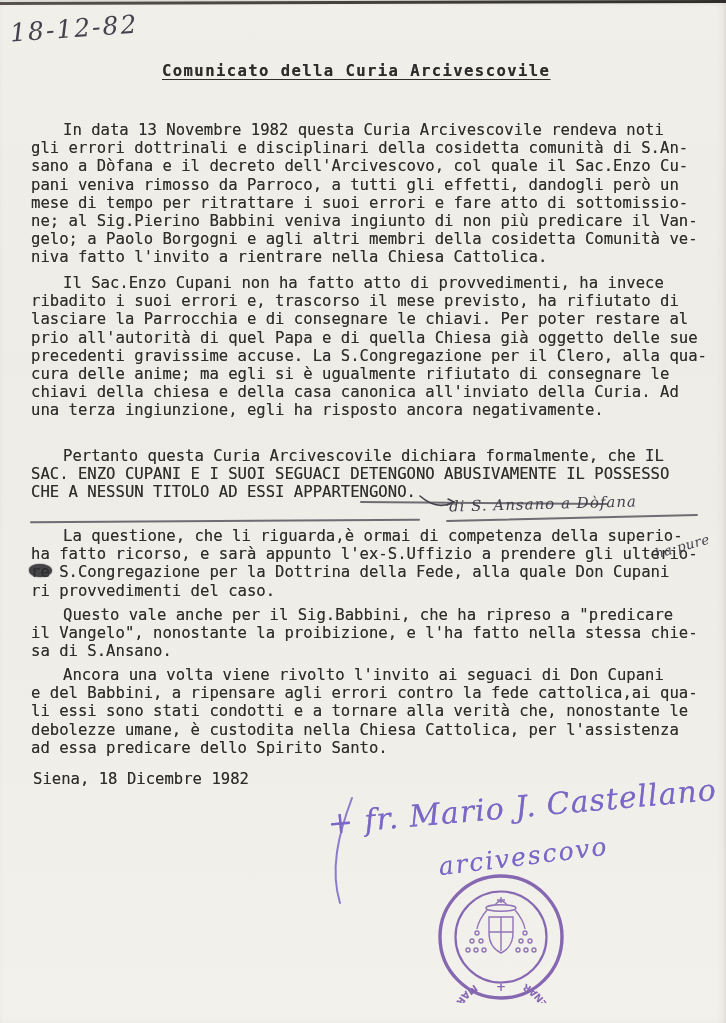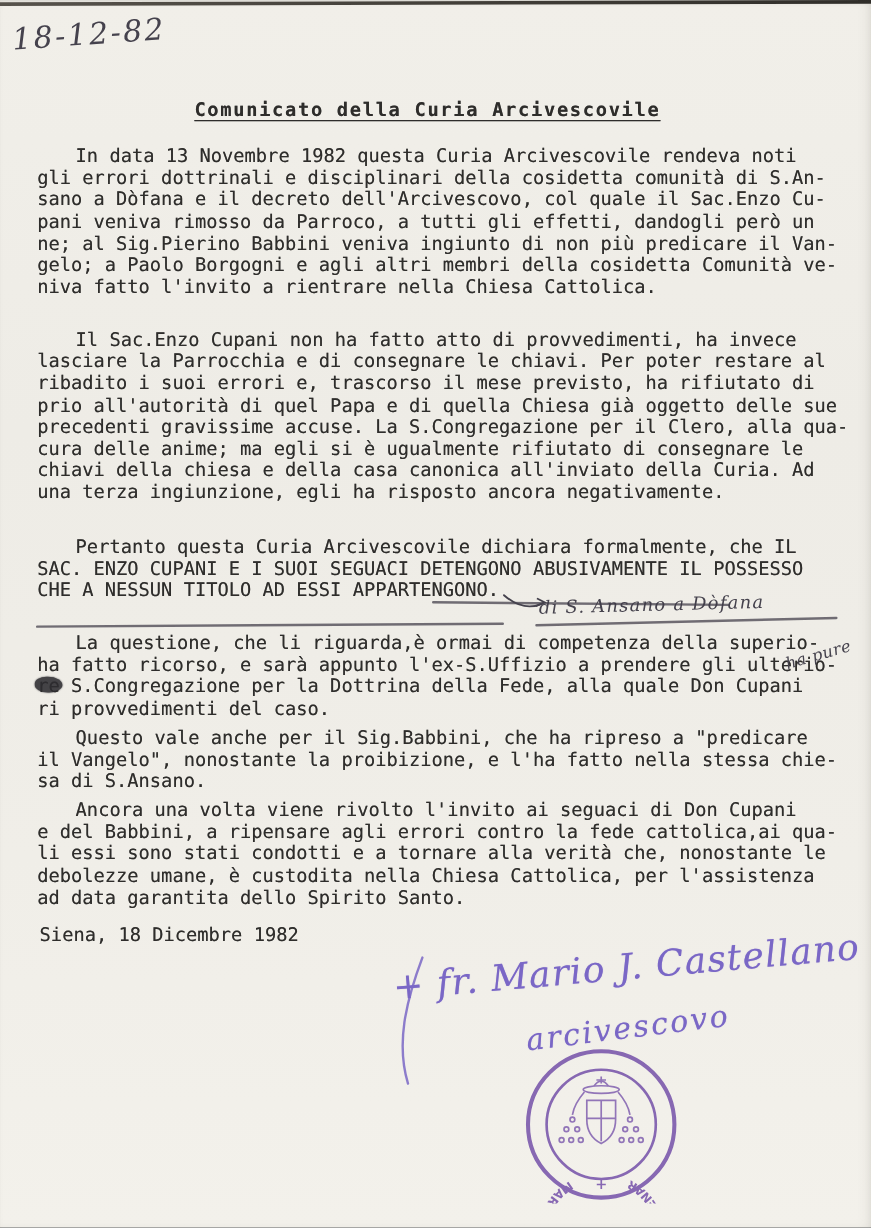--- a/index.html
+++ b/index.html
@@ -23,21 +23,20 @@
     font-family:"DejaVu Sans",sans-serif;
     font-size:25px;color:#23222a;
     transform:rotate(-4deg);
     letter-spacing:2px;
   }
   .doc-title{
     position:absolute;left:162px;top:62px;
     font-size:15.6px;font-weight:bold;letter-spacing:1.4px;
     text-decoration:underline;text-underline-offset:3px;text-decoration-thickness:1.4px;
     text-shadow:0 0 .5px rgba(40,40,40,.6);
-    margin-top:21px;
   }
   .doc-body{position:absolute;left:0;top:0;width:726px;height:1023px;}
   .para{position:absolute;left:31px;width:690px;font-size:15.6px;line-height:18.2px;
         text-shadow:0 0 .5px rgba(40,40,40,.55);}
   .para .line{white-space:pre;}
   .para .line:first-child{text-indent:32px;}
   .p0{top:121px}.p1{top:274px}.p2{top:447px}.p3{top:527px}.p4{top:606px}.p5{top:666px}
   .dateline{
     position:absolute;left:33px;top:770px;
     font-size:15.6px;text-shadow:0 0 .5px rgba(40,40,40,.55);
@@ -90,28 +89,29 @@
   <div class="hand-date hand">18-12-82</div>
 
   <div class="doc-title">Comunicato della Curia Arcivescovile</div>
 
   <div class="doc-body">
       <div class="para p0">
         <div class="line">In data 13 Novembre 1982 questa Curia Arcivescovile rendeva noti</div>
         <div class="line">gli errori dottrinali e disciplinari della cosidetta comunità di S.An-</div>
         <div class="line">sano a Dòfana e il decreto dell'Arcivescovo, col quale il Sac.Enzo Cu-</div>
         <div class="line">pani veniva rimosso da Parroco, a tutti gli effetti, dandogli però un</div>
+        <div class="line">mese di tempo per ritrattare i suoi errori e fare atto di sottomissio-</div>
         <div class="line">ne; al Sig.Pierino Babbini veniva ingiunto di non più predicare il Van-</div>
         <div class="line">gelo; a Paolo Borgogni e agli altri membri della cosidetta Comunità ve-</div>
         <div class="line">niva fatto l'invito a rientrare nella Chiesa Cattolica.</div>
       </div>
       <div class="para p1">
         <div class="line">Il Sac.Enzo Cupani non ha fatto atto di provvedimenti, ha invece</div>
+        <div class="line">ribadito i suoi errori e, trascorso il mese previsto, ha rifiutato di</div>
         <div class="line">lasciare la Parrocchia e di consegnare le chiavi. Per poter restare al</div>
-        <div class="line">ribadito i suoi errori e, trascorso il mese previsto, ha rifiutato di</div>
         <div class="line">prio all'autorità di quel Papa e di quella Chiesa già oggetto delle sue</div>
         <div class="line">precedenti gravissime accuse. La S.Congregazione per il Clero, alla qua-</div>
         <div class="line">cura delle anime; ma egli si è ugualmente rifiutato di consegnare le</div>
         <div class="line">chiavi della chiesa e della casa canonica all'inviato della Curia. Ad</div>
         <div class="line">una terza ingiunzione, egli ha risposto ancora negativamente.</div>
       </div>
       <div class="para p2">
         <div class="line">Pertanto questa Curia Arcivescovile dichiara formalmente, che IL</div>
         <div class="line">SAC. ENZO CUPANI E I SUOI SEGUACI DETENGONO ABUSIVAMENTE IL POSSESSO</div>
         <div class="line">CHE A NESSUN TITOLO AD ESSI APPARTENGONO.</div>
@@ -125,21 +125,21 @@
       <div class="para p4">
         <div class="line">Questo vale anche per il Sig.Babbini, che ha ripreso a "predicare</div>
         <div class="line">il Vangelo", nonostante la proibizione, e l'ha fatto nella stessa chie-</div>
         <div class="line">sa di S.Ansano.</div>
       </div>
       <div class="para p5">
         <div class="line">Ancora una volta viene rivolto l'invito ai seguaci di Don Cupani</div>
         <div class="line">e del Babbini, a ripensare agli errori contro la fede cattolica,ai qua-</div>
         <div class="line">li essi sono stati condotti e a tornare alla verità che, nonostante le</div>
         <div class="line">debolezze umane, è custodita nella Chiesa Cattolica, per l'assistenza</div>
-        <div class="line">ad data garantita dello Spirito Santo.</div>
+        <div class="line">ad essa predicare dello Spirito Santo.</div>
       </div>
     </div>
 
   <div class="dateline">Siena, 18 Dicembre 1982</div>
 
   <div class="marginal-note hand">di S. Ansano a Dòfana</div>
   <div class="inline-note hand">ha pure</div>
   <div class="blot"></div>
   <div class="hand-underline u1"></div>
   <div class="hand-underline u2"></div>

